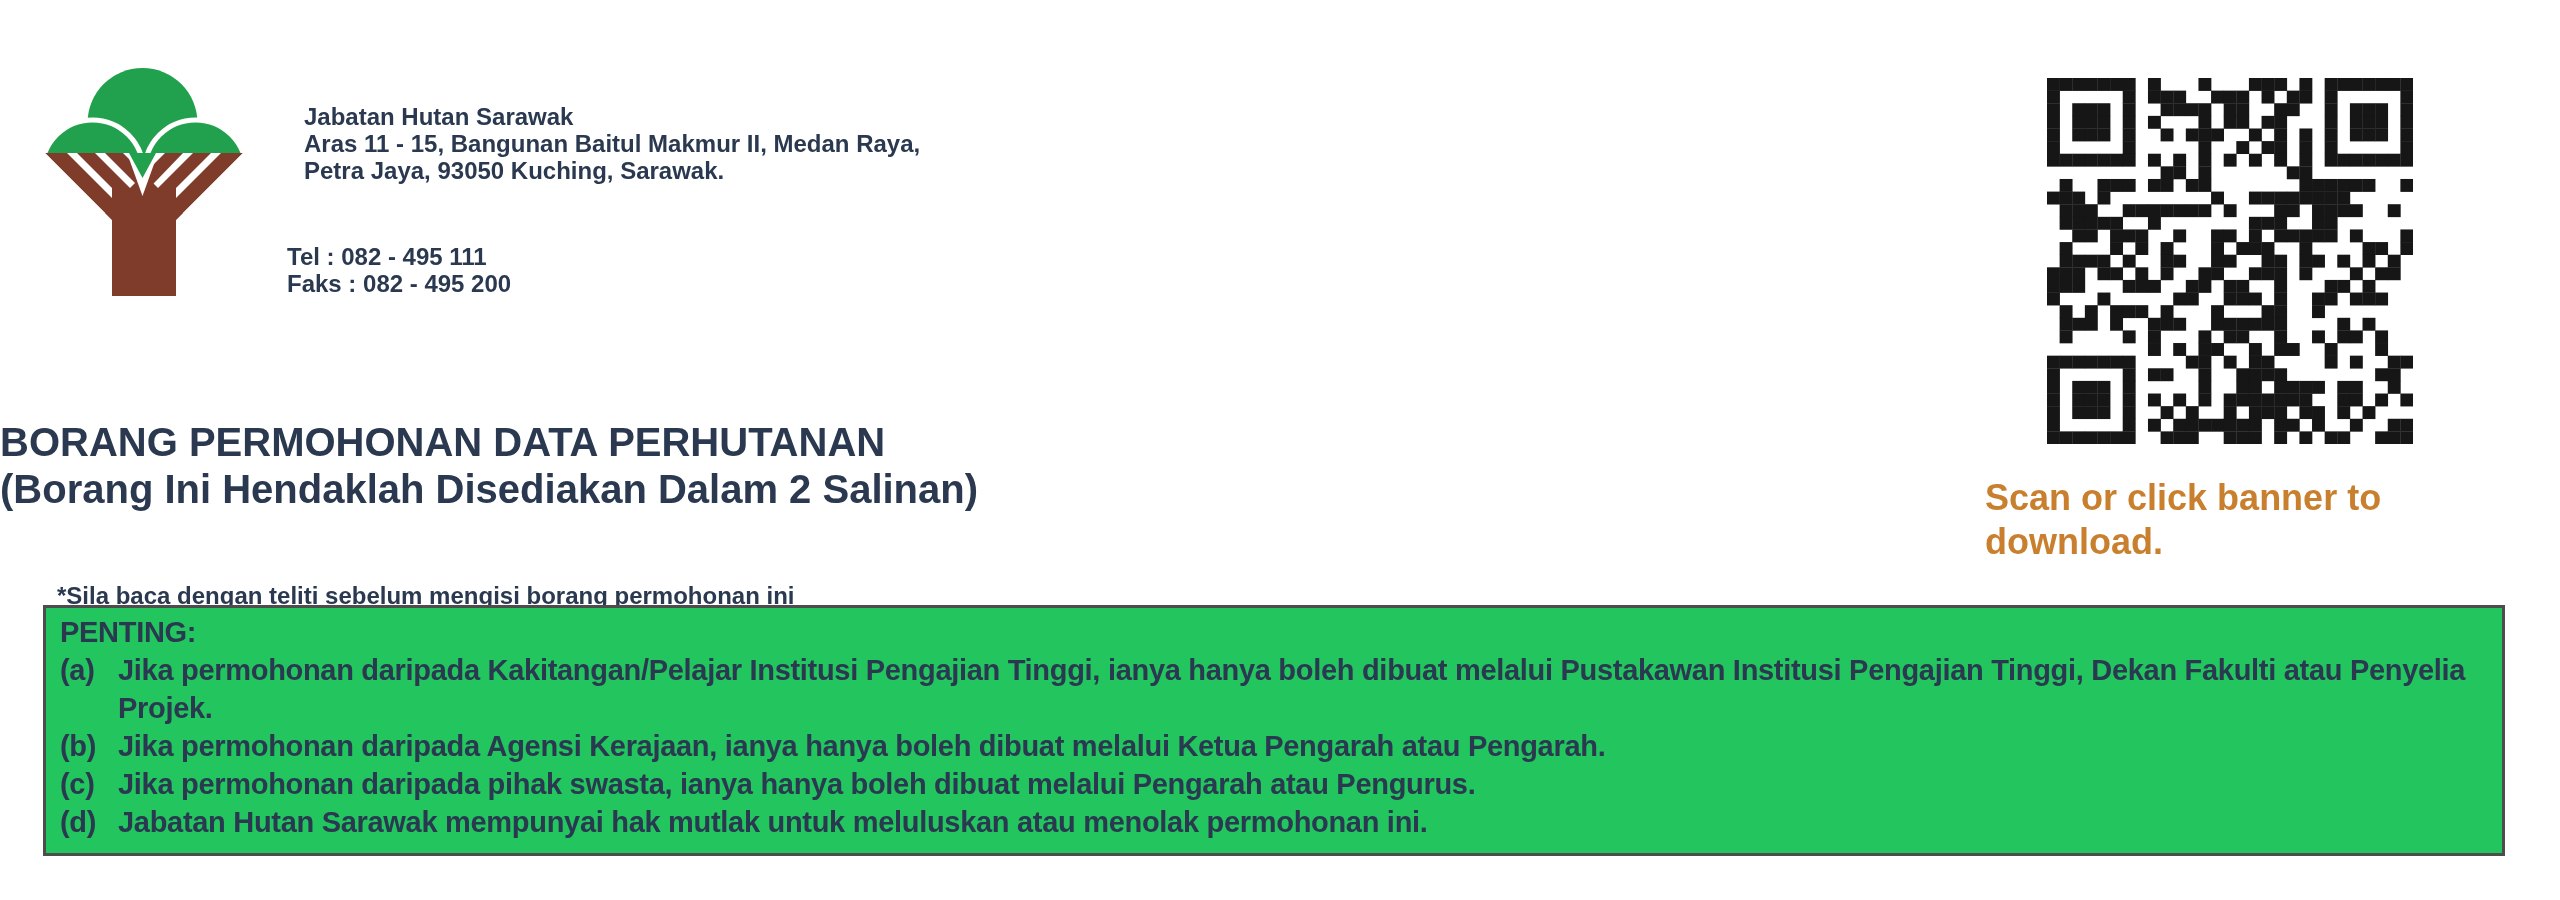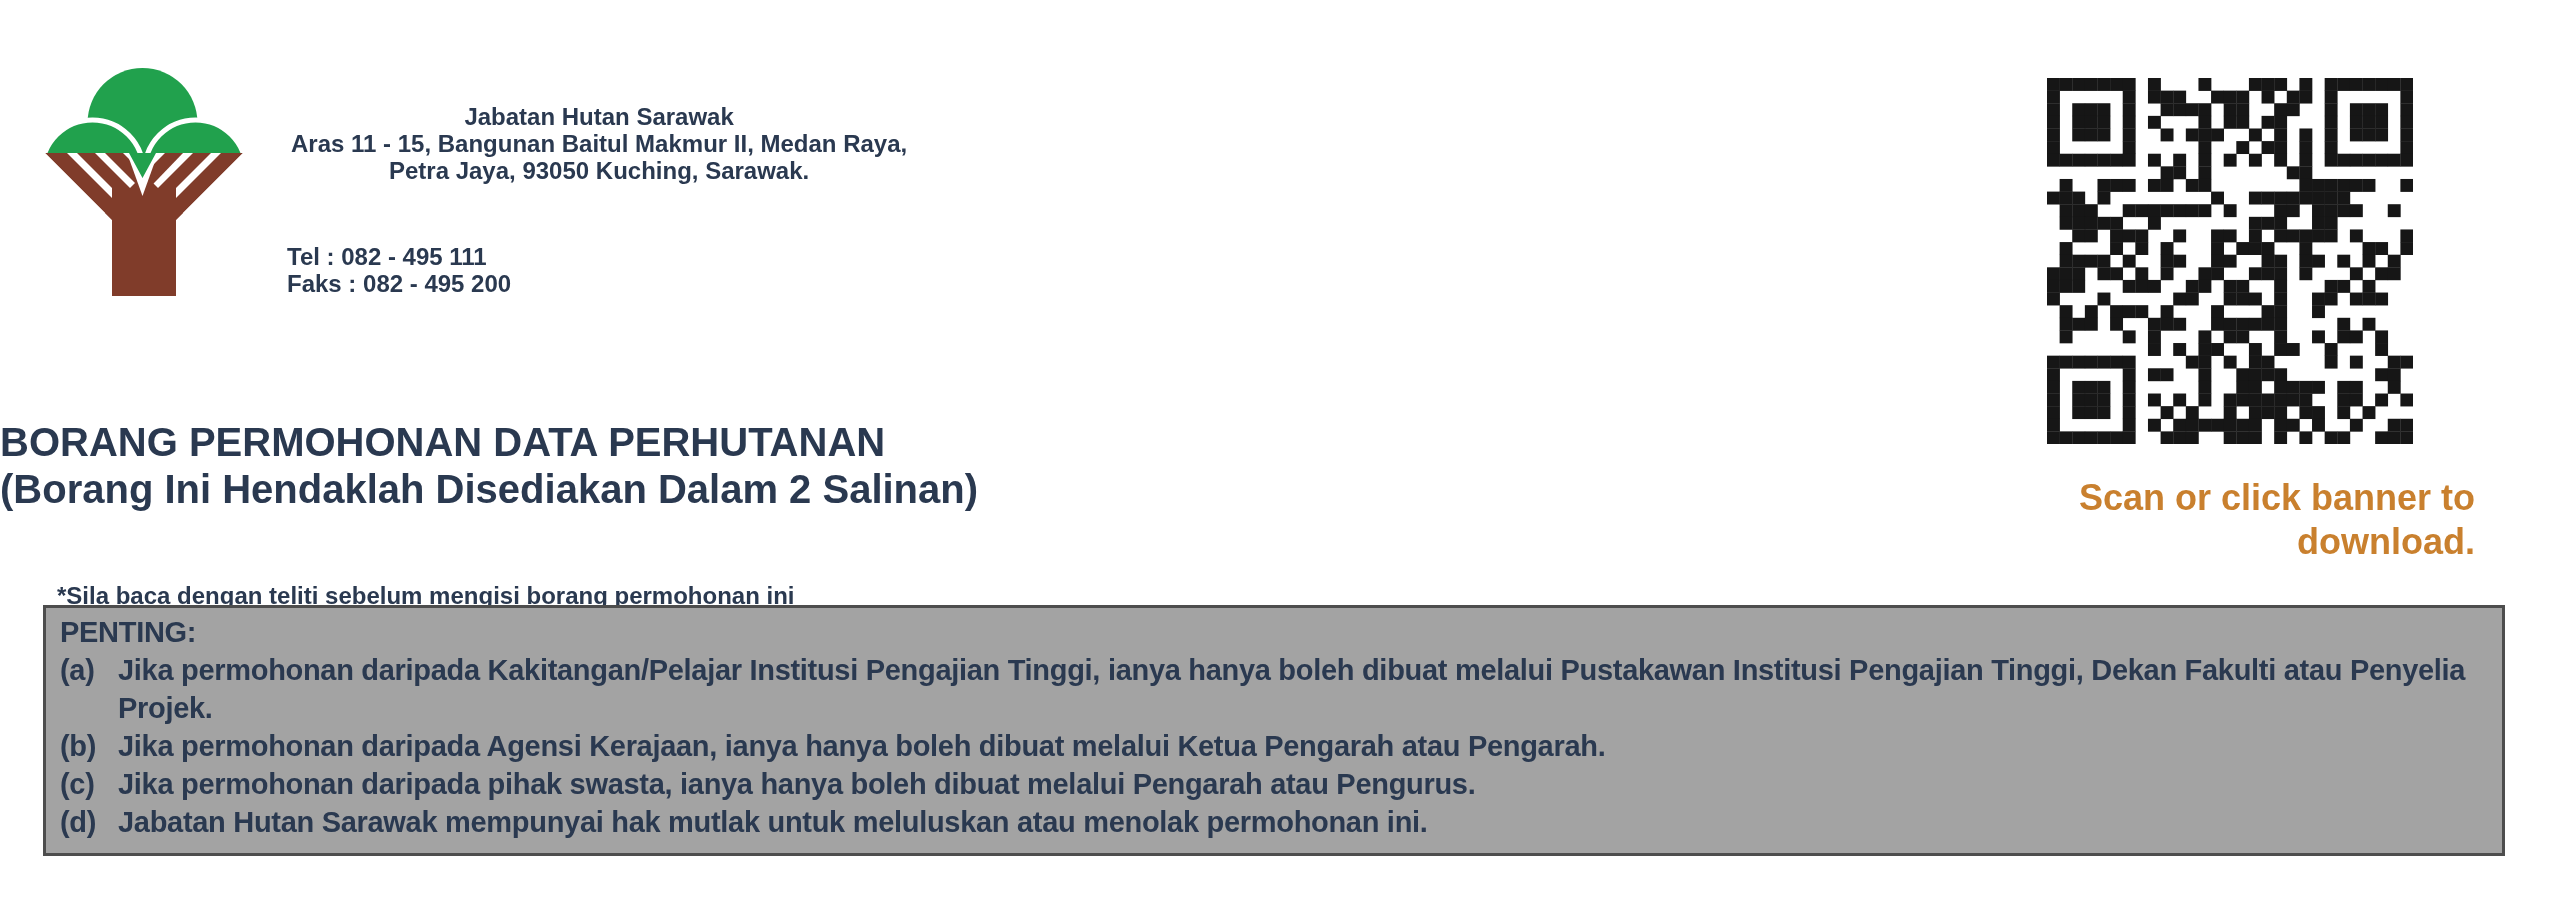--- a/index.html
+++ b/index.html
@@ -19,42 +19,42 @@
   }
   .page{position:relative;width:2560px;height:900px;overflow:hidden;background:#fff;}
 
   
   .logo{position:absolute;left:45px;top:68px;width:198px;height:230px;}
   .logo-green{fill:var(--green);}
   .logo-brown path,.logo-brown rect{fill:var(--brown);}
   .dome-stroke{stroke:#ffffff;stroke-width:5px;}
 
   
-  .org{position:absolute;left:291px;top:103px;font-size:24px;line-height:27px;text-align:center;}
+  .org{position:absolute;left:304px;top:103px;font-size:24px;line-height:27px;}
   .contact{position:absolute;left:287px;top:243px;font-size:24px;line-height:27px;}
 
   
   .title{position:absolute;left:0;top:419px;width:2560px;text-align:left;font-size:40px;line-height:47px;}
 
   
-  .qr-wrap{position:absolute;left:1985px;top:78px;width:490px;text-align:right;cursor:pointer;}
+  .qr-wrap{position:absolute;left:1985px;top:78px;width:490px;text-align:left;cursor:pointer;}
   .qr{display:block;margin:0 auto;width:366px;height:366px;background:#fff;}
   .qr rect{fill:#161616;}
   .qr-caption{margin-top:32px;font-size:36px;line-height:44px;color:var(--orange);}
 
   
   .note{position:absolute;left:57px;top:566px;font-size:24px;margin-top:16px;}
 
   
   .important-box{
     position:absolute;left:43px;top:605px;width:2462px;min-height:245px;
     border:3px solid var(--border);
     padding:5px 14px 12px 14px;
     font-size:29px;line-height:38px;letter-spacing:-0.3px;
-    background:#a3a3a3;
+    background:#22c55e;
   }
   .imp-item{display:flex;}
   .imp-label{flex:0 0 58px;}
   .imp-text{flex:1;}
 </style>
 </head>
 <body>
 
 <div class="page">
 

